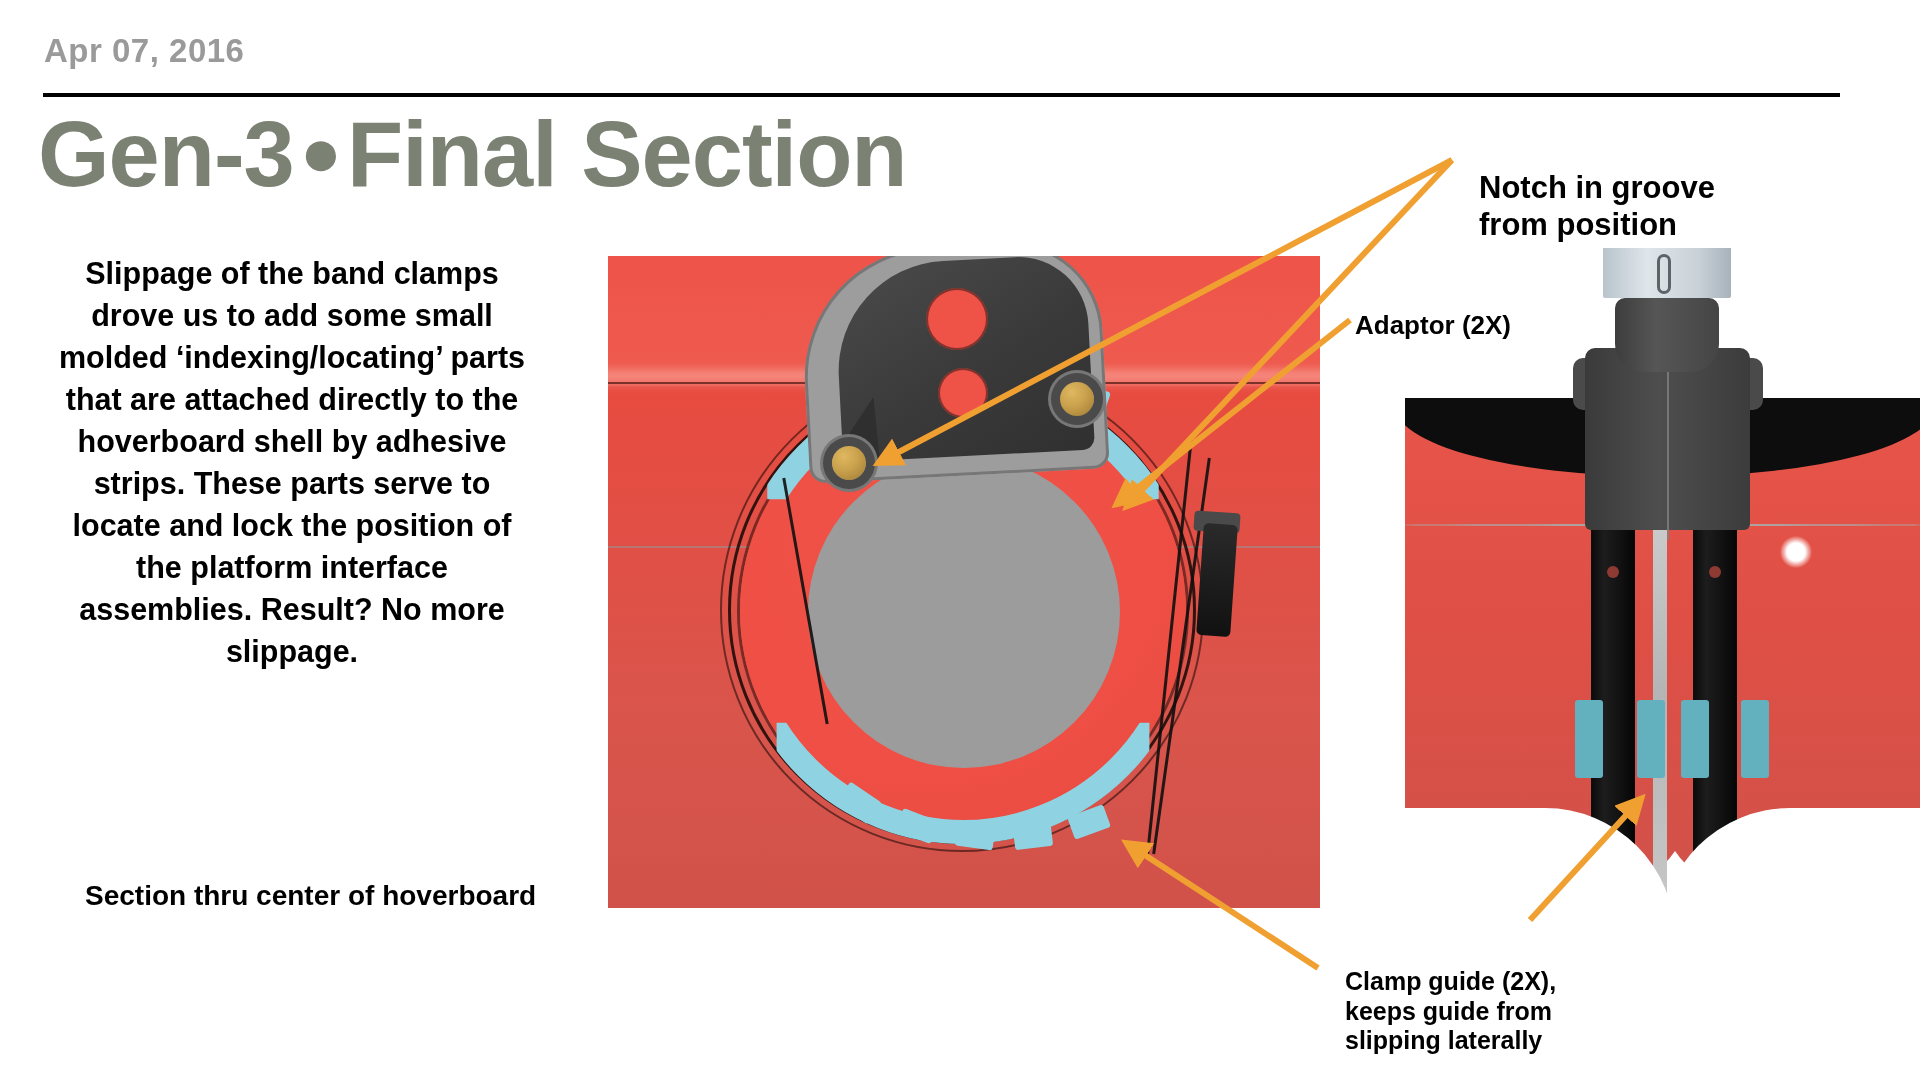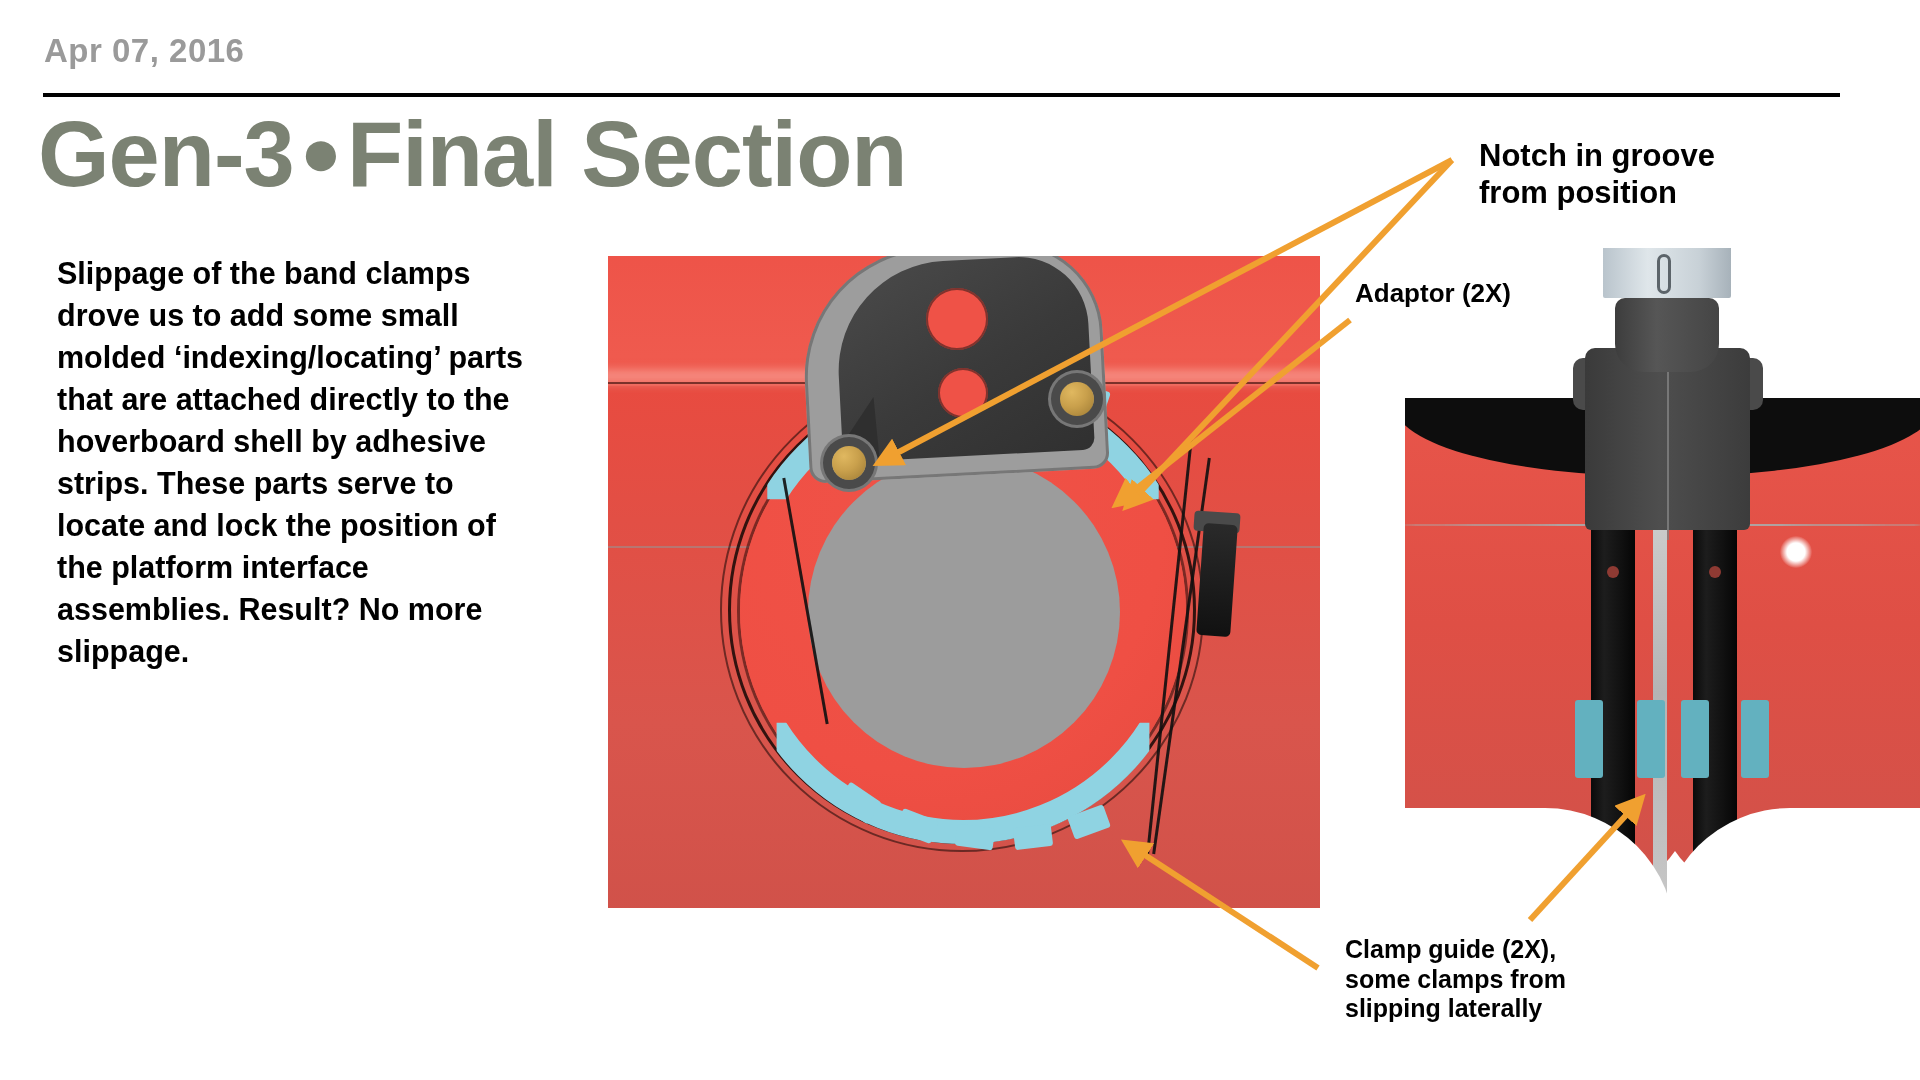--- a/index.html
+++ b/index.html
@@ -65,40 +65,41 @@
   .body-copy {
     position: absolute;
     left: 57px;
     top: 252px;
     width: 470px;
     font-family: "Liberation Sans", sans-serif;
     font-size: 30.5px;
     font-weight: bold;
     line-height: 42px;
     color: #000000;
-    text-align: left;
+    text-align: center;
   }
   .section-caption {
     position: absolute;
     left: 85px;
     top: 880px;
     font-family: "Liberation Sans", sans-serif;
     font-size: 28px;
     font-weight: bold;
     color: #000000;
     white-space: nowrap;
   }
 
   
   .anno {
     position: absolute;
     font-family: "Liberation Sans", sans-serif;
     font-weight: bold;
     color: #000000;
     line-height: 1.18;
+    margin-top: 32px;
   }
   .anno-notch   { left: 1479px; top: 138px;  font-size: 31px; width: 320px; }
   .anno-adaptor { left: 1355px; top: 278px;  font-size: 26px; white-space: nowrap; }
   .anno-clamp   { left: 1345px; top: 935px;  font-size: 25px; width: 340px; }
 
   
   .fig-left {
     position: absolute;
     left: 608px;
     top: 256px;
@@ -432,20 +433,21 @@
 
 <div id="slide">
 
   <div class="date-label">Apr 07, 2016</div>
   <div class="header-rule"></div>
   <div class="slide-title">
     <span>Gen-3</span><span class="bullet-dot">●</span><span>Final Section</span>
   </div>
 
   <div class="body-copy">Slippage of the band clamps drove us to add some small molded ‘indexing/locating’ parts that are attached directly to the hoverboard shell by adhesive strips. These parts serve to locate and lock the position of the platform interface assemblies. Result? No more slippage.</div>
+  <div class="section-caption">Section thru center of hoverboard</div>
 
   <div class="fig-left">
     <div class="lf-shell-top"></div>
     <div class="lf-shell-bottom"></div>
     <div class="lf-shell-hi"></div>
     <div class="lf-shell-seam"></div>
     <div class="lf-shell-seam2"></div>
 
     <div class="lf-ring-outline2"></div>
     <div class="lf-ring-outline"></div>
@@ -536,17 +538,17 @@
     <line x1="1530" y1="920" x2="1640" y2="800" stroke="#f0a030" stroke-width="6" marker-end="url(#arrowhead)"></line>
   </svg>
 
   <div class="anno anno-notch">
     <div>Notch in groove</div>
     <div>from position</div>
   </div>
   <div class="anno anno-adaptor">Adaptor (2X)</div>
   <div class="anno anno-clamp">
     <div>Clamp guide (2X),</div>
-    <div>some clamps from</div>
+    <div>keeps guide from</div>
     <div>slipping laterally</div>
   </div>
 
 </div>
 
 </body></html>

